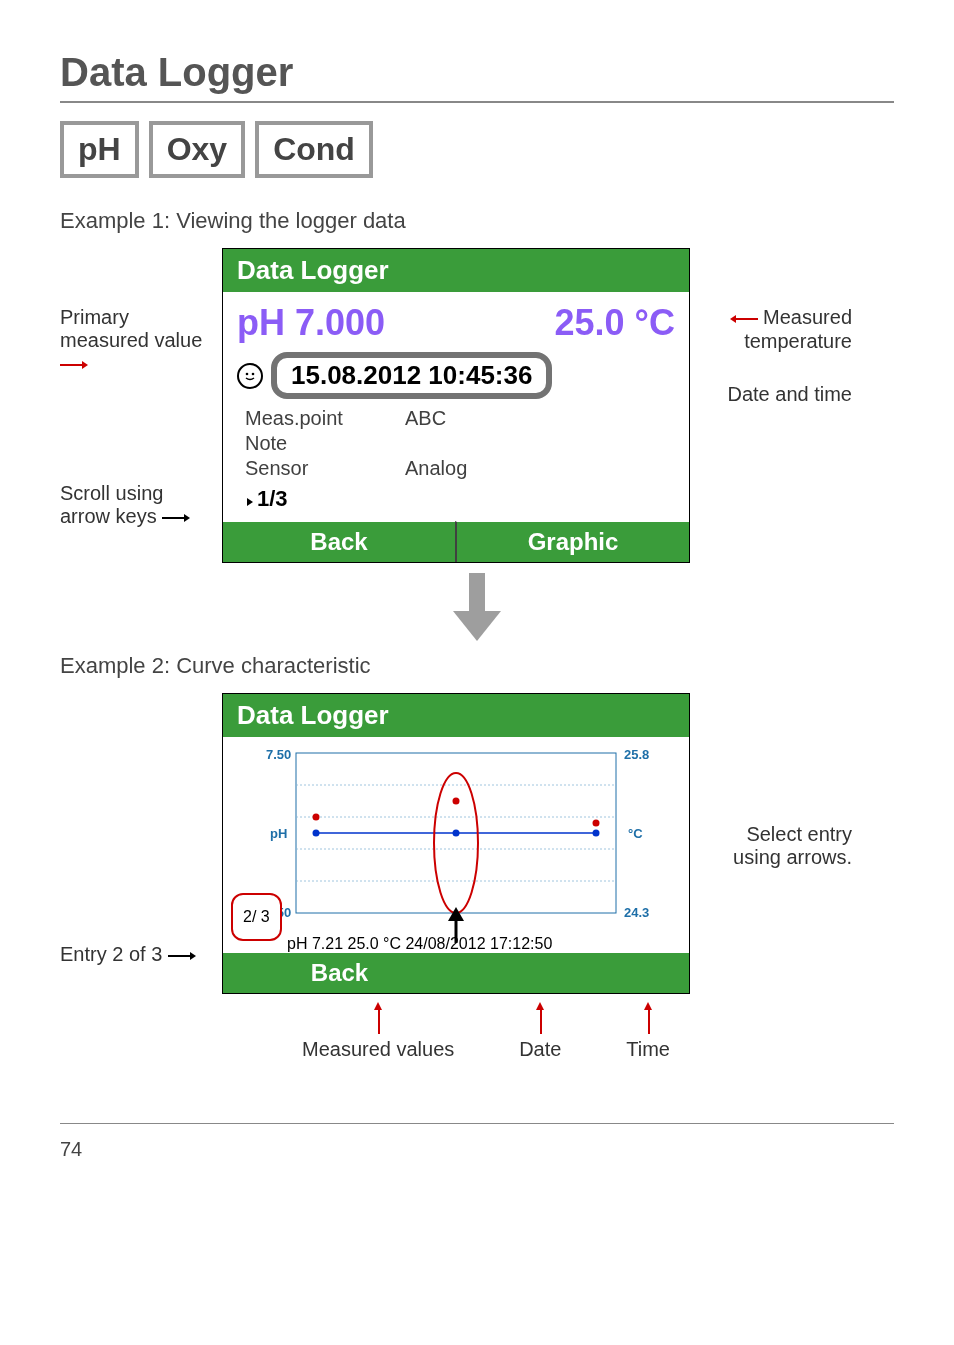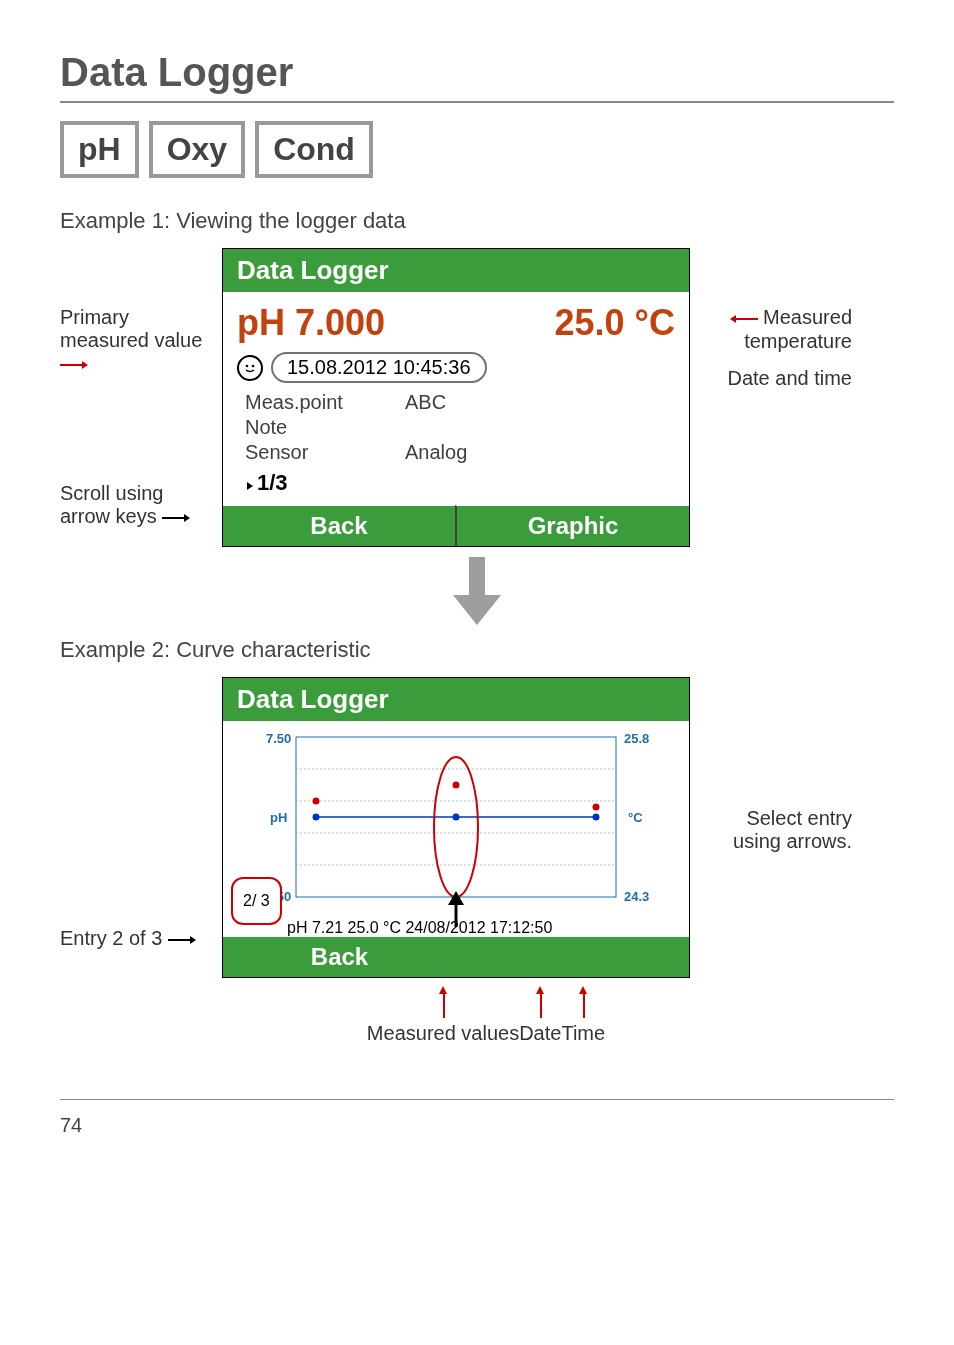--- a/index.html
+++ b/index.html
@@ -5,47 +5,47 @@
   * { box-sizing: border-box; margin: 0; padding: 0; }
   html, body { width: 954px; height: 1345px; font-family: Arial, Helvetica, sans-serif; background: #fff; color: #333; }
   .page { padding: 50px 60px 30px 60px; position: relative; height: 100%; }
   .title { font-size: 40px; font-weight: 700; color: #555; margin-bottom: 6px; }
   .rule { border: none; border-top: 2px solid #888; margin-bottom: 18px; }
   .tabs { display: flex; gap: 10px; margin-bottom: 30px; }
   .tab { border: 4px solid #999; padding: 6px 14px; font-size: 32px; font-weight: 700; color: #444; background: #fff; }
   .example-label { font-size: 22px; color: #444; margin: 10px 0 14px 0; }
   .layout1 { display: flex; align-items: flex-start; gap: 12px; }
   .left-ann { width: 150px; font-size: 20px; color: #333; display: flex; flex-direction: column; gap: 36px; padding-top: 58px; }
-  .right-ann { width: 150px; font-size: 20px; color: #333; display: flex; flex-direction: column; gap: 14px; padding-top: 58px; text-align: right; }
+  .right-ann { width: 150px; font-size: 20px; color: #333; display: flex; flex-direction: column; gap: 30px; padding-top: 58px; text-align: right; }
   .screen { width: 468px; border: 1px solid #000; background: #fff; }
   .screen-header { background: #3a9c3a; color: #fff; font-weight: 700; font-size: 26px; padding: 6px 14px; }
   .screen-body { padding: 10px 14px 0 14px; }
-  .reading { font-size: 36px; font-weight: 700; color: #c2410c; display: flex; justify-content: space-between; }
+  .reading { font-size: 36px; font-weight: 700; color: #8b5cf6; display: flex; justify-content: space-between; }
   .dateline { margin: 8px 0 8px 0; display: flex; align-items: center; gap: 8px; }
   .smiley { width: 26px; height: 26px; border: 2px solid #000; border-radius: 50%; display: inline-flex; align-items: center; justify-content: center; font-size: 14px; color:#000; }
-  .date-oval { border: 2px solid #737373; border-radius: 16px; padding: 2px 14px; font-size: 20px; color: #000; }
+  .date-oval { border: 6px solid #737373; border-radius: 16px; padding: 2px 14px; font-size: 26px; color: #000; font-weight: bold; }
   .meta-row { display: flex; font-size: 20px; color: #404040; margin: 2px 8px; }
   .meta-row .k { width: 160px; }
   .counter { font-size: 22px; font-weight: 700; color: #000; margin: 6px 0 8px 0; }
   .screen-footer { display: flex; }
   .btn { flex: 1; background: #3a9c3a; color: #fff; font-weight: 700; font-size: 24px; text-align: center; padding: 6px 0; border-top: 1px solid #fff; }
   .btn + .btn { border-left: 2px solid #404040; }
   .arrow-down { width: 60px; height: 70px; margin: 10px auto 4px auto; }
   .arrow-down svg { display: block; }
   .layout2 { display: flex; align-items: flex-start; gap: 12px; margin-top: 6px; }
   .left-ann2 { width: 150px; font-size: 20px; color: #333; padding-top: 250px; }
   .right-ann2 { width: 150px; font-size: 20px; color: #333; padding-top: 130px; text-align: right; }
   .chart-wrap { padding: 6px 10px 0 10px; position: relative; }
   .chart-svg { width: 100%; height: 210px; display: block; }
   .entry-oval { position: absolute; left: 8px; bottom: 12px; border: 2px solid #cc0000; border-radius: 12px; padding: 13px 10px; font-size: 16px; color: #000; background: #fff; }
   .entry-line { position: absolute; left: 64px; bottom: 0; font-size: 16px; color: #000; text-align: right; }
   .screen-footer2 { display: flex; }
   .btn2 { width: 50%; background: #3a9c3a; color: #fff; font-weight: 700; font-size: 24px; text-align: center; padding: 6px 0; }
   .filler { flex: 1; background: #3a9c3a; }
-  .callouts { display: flex; justify-content: center; margin: 8px 0 4px 0; font-size: 20px; color: #333; }
+  .callouts { display: flex; justify-content: space-between; margin: 8px 0 12px 0; font-size: 20px; color: #333; }
   .callouts div { text-align: center; position: relative; }
   .callouts div::before { content: ""; position: absolute; top: -32px; left: 50%; width: 2px; height: 28px; background: #cc0000; }
   .callouts div::after { content: ""; position: absolute; top: -36px; left: 50%; margin-left: -4px; width: 0; height: 0; border-left: 4px solid transparent; border-right: 4px solid transparent; border-bottom: 8px solid #cc0000; }
   .thin-rule { border: none; border-top: 1px solid #888; margin-top: 50px; }
   .page-num { font-size: 20px; color: #444; margin-top: 14px; }
   
   .conn { display:inline-block; vertical-align:middle; }
 </style>
 </head>
 <body>

